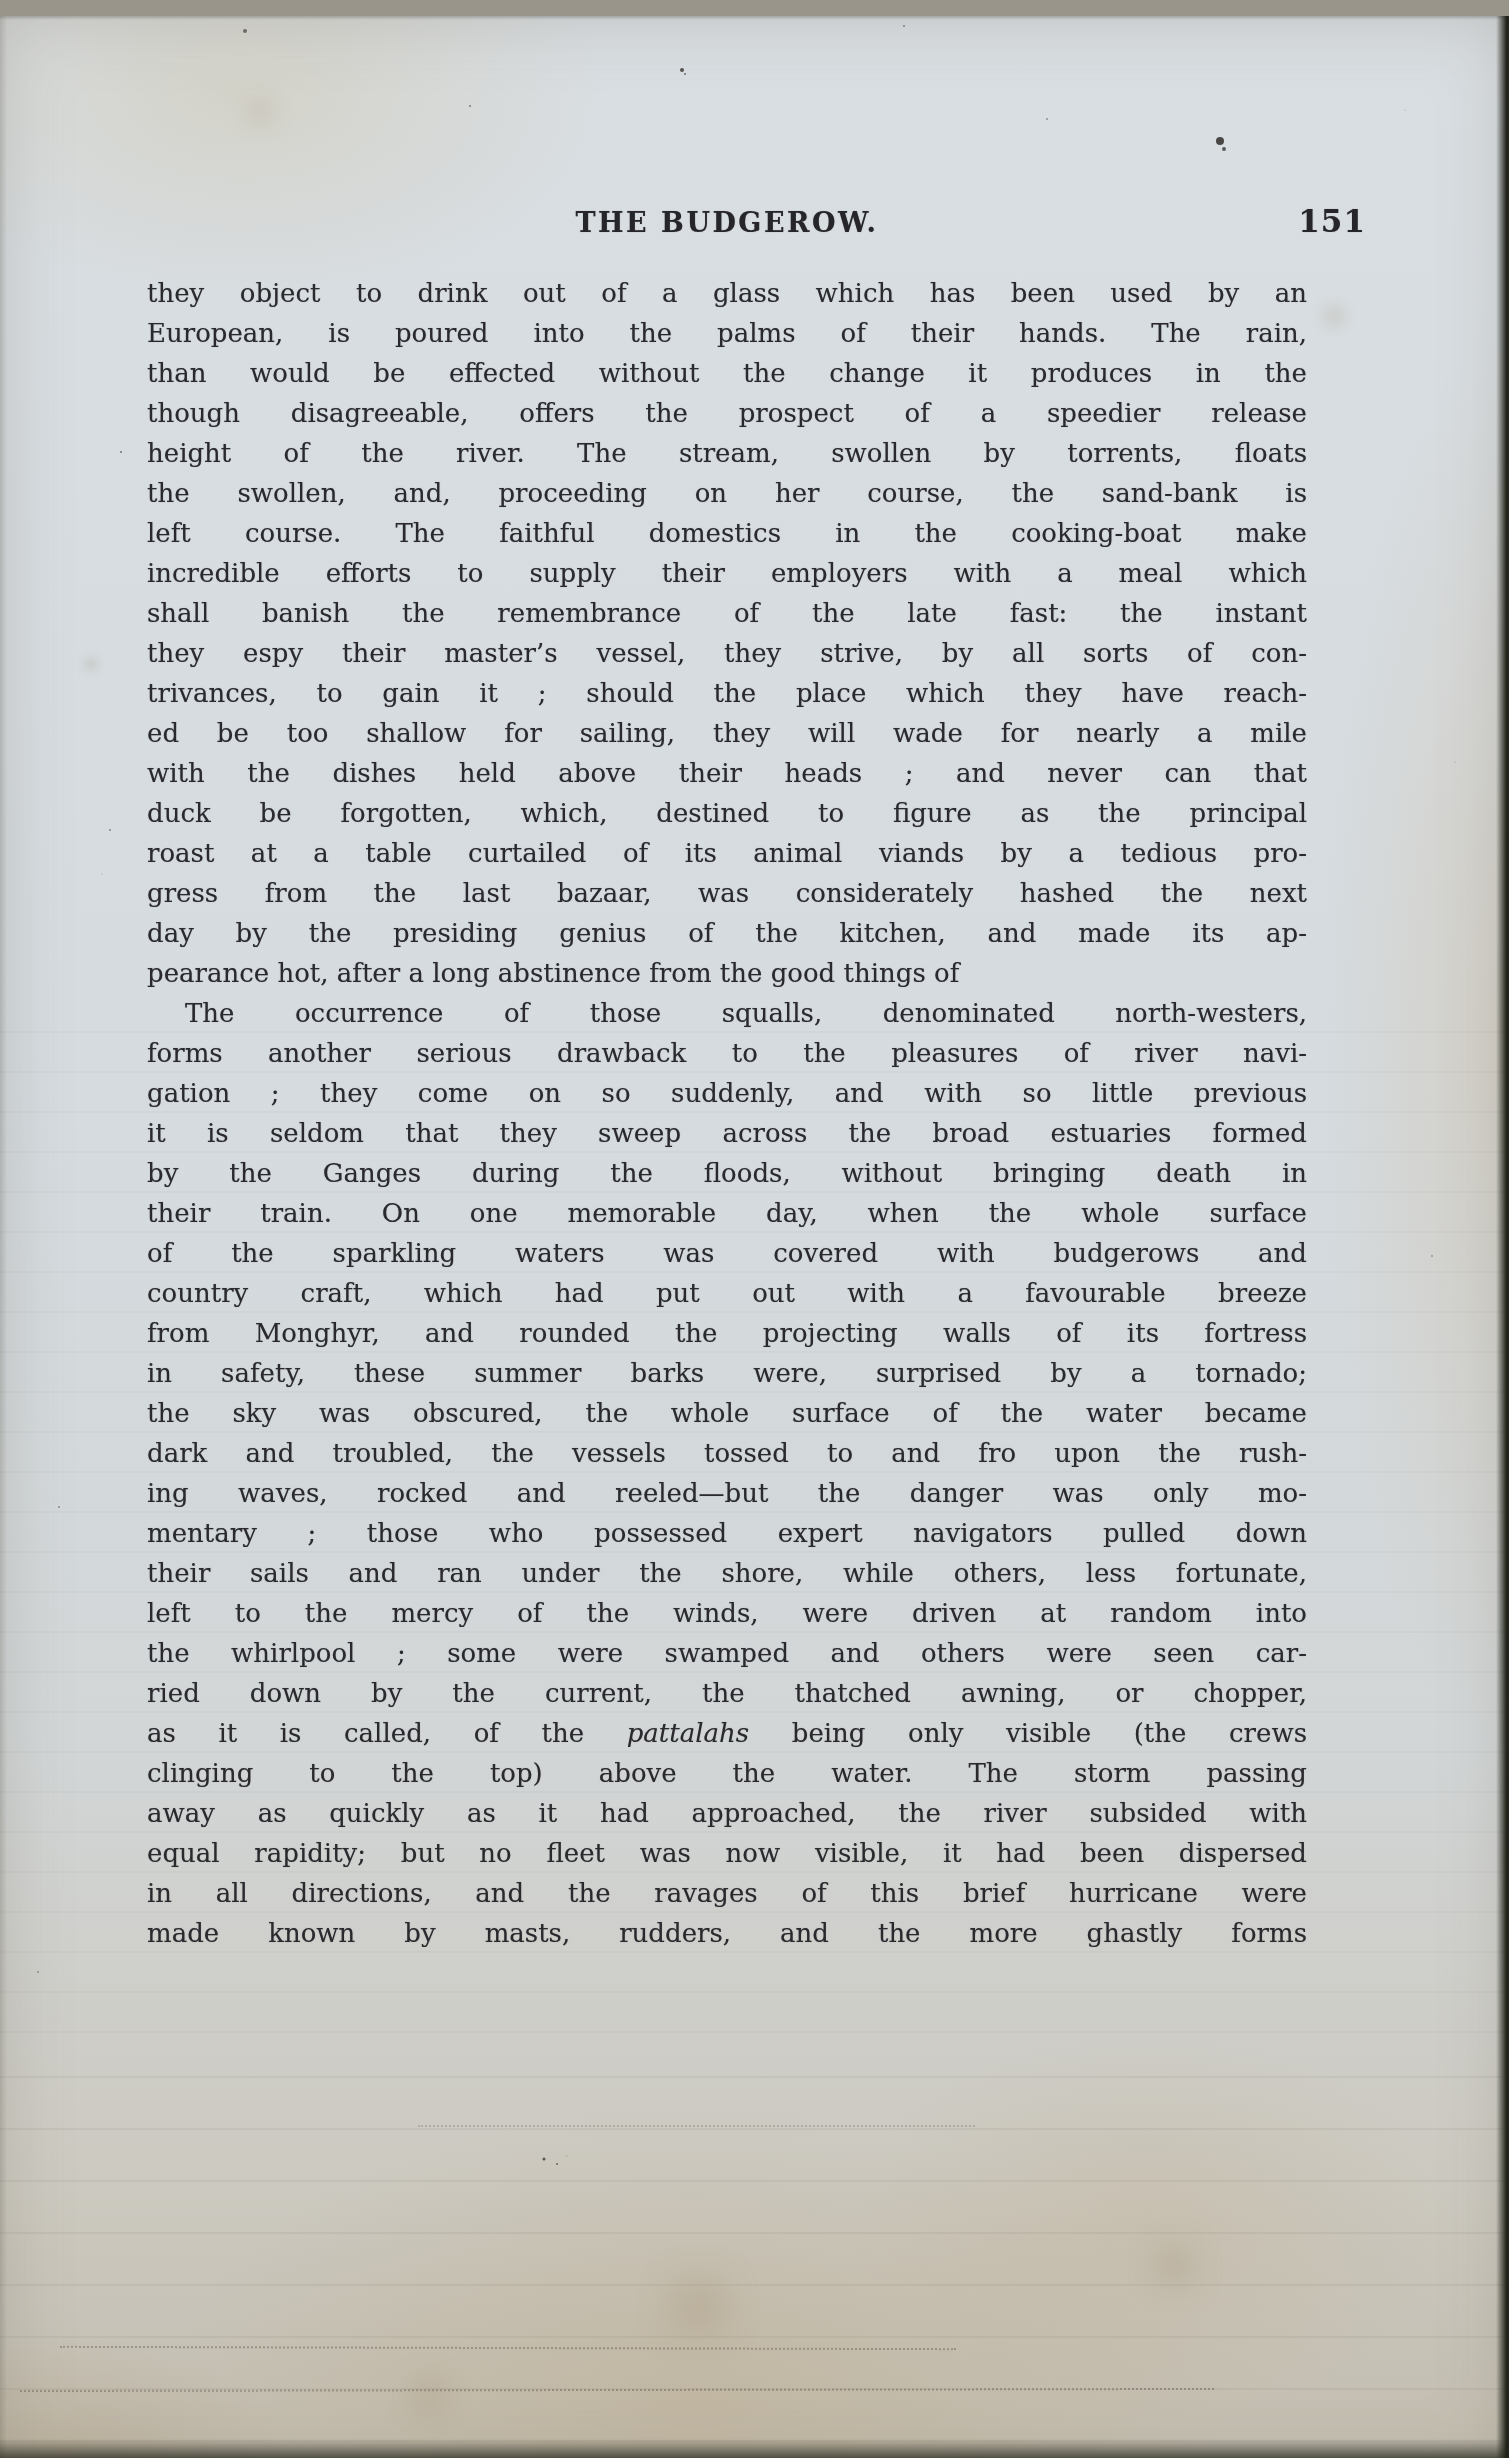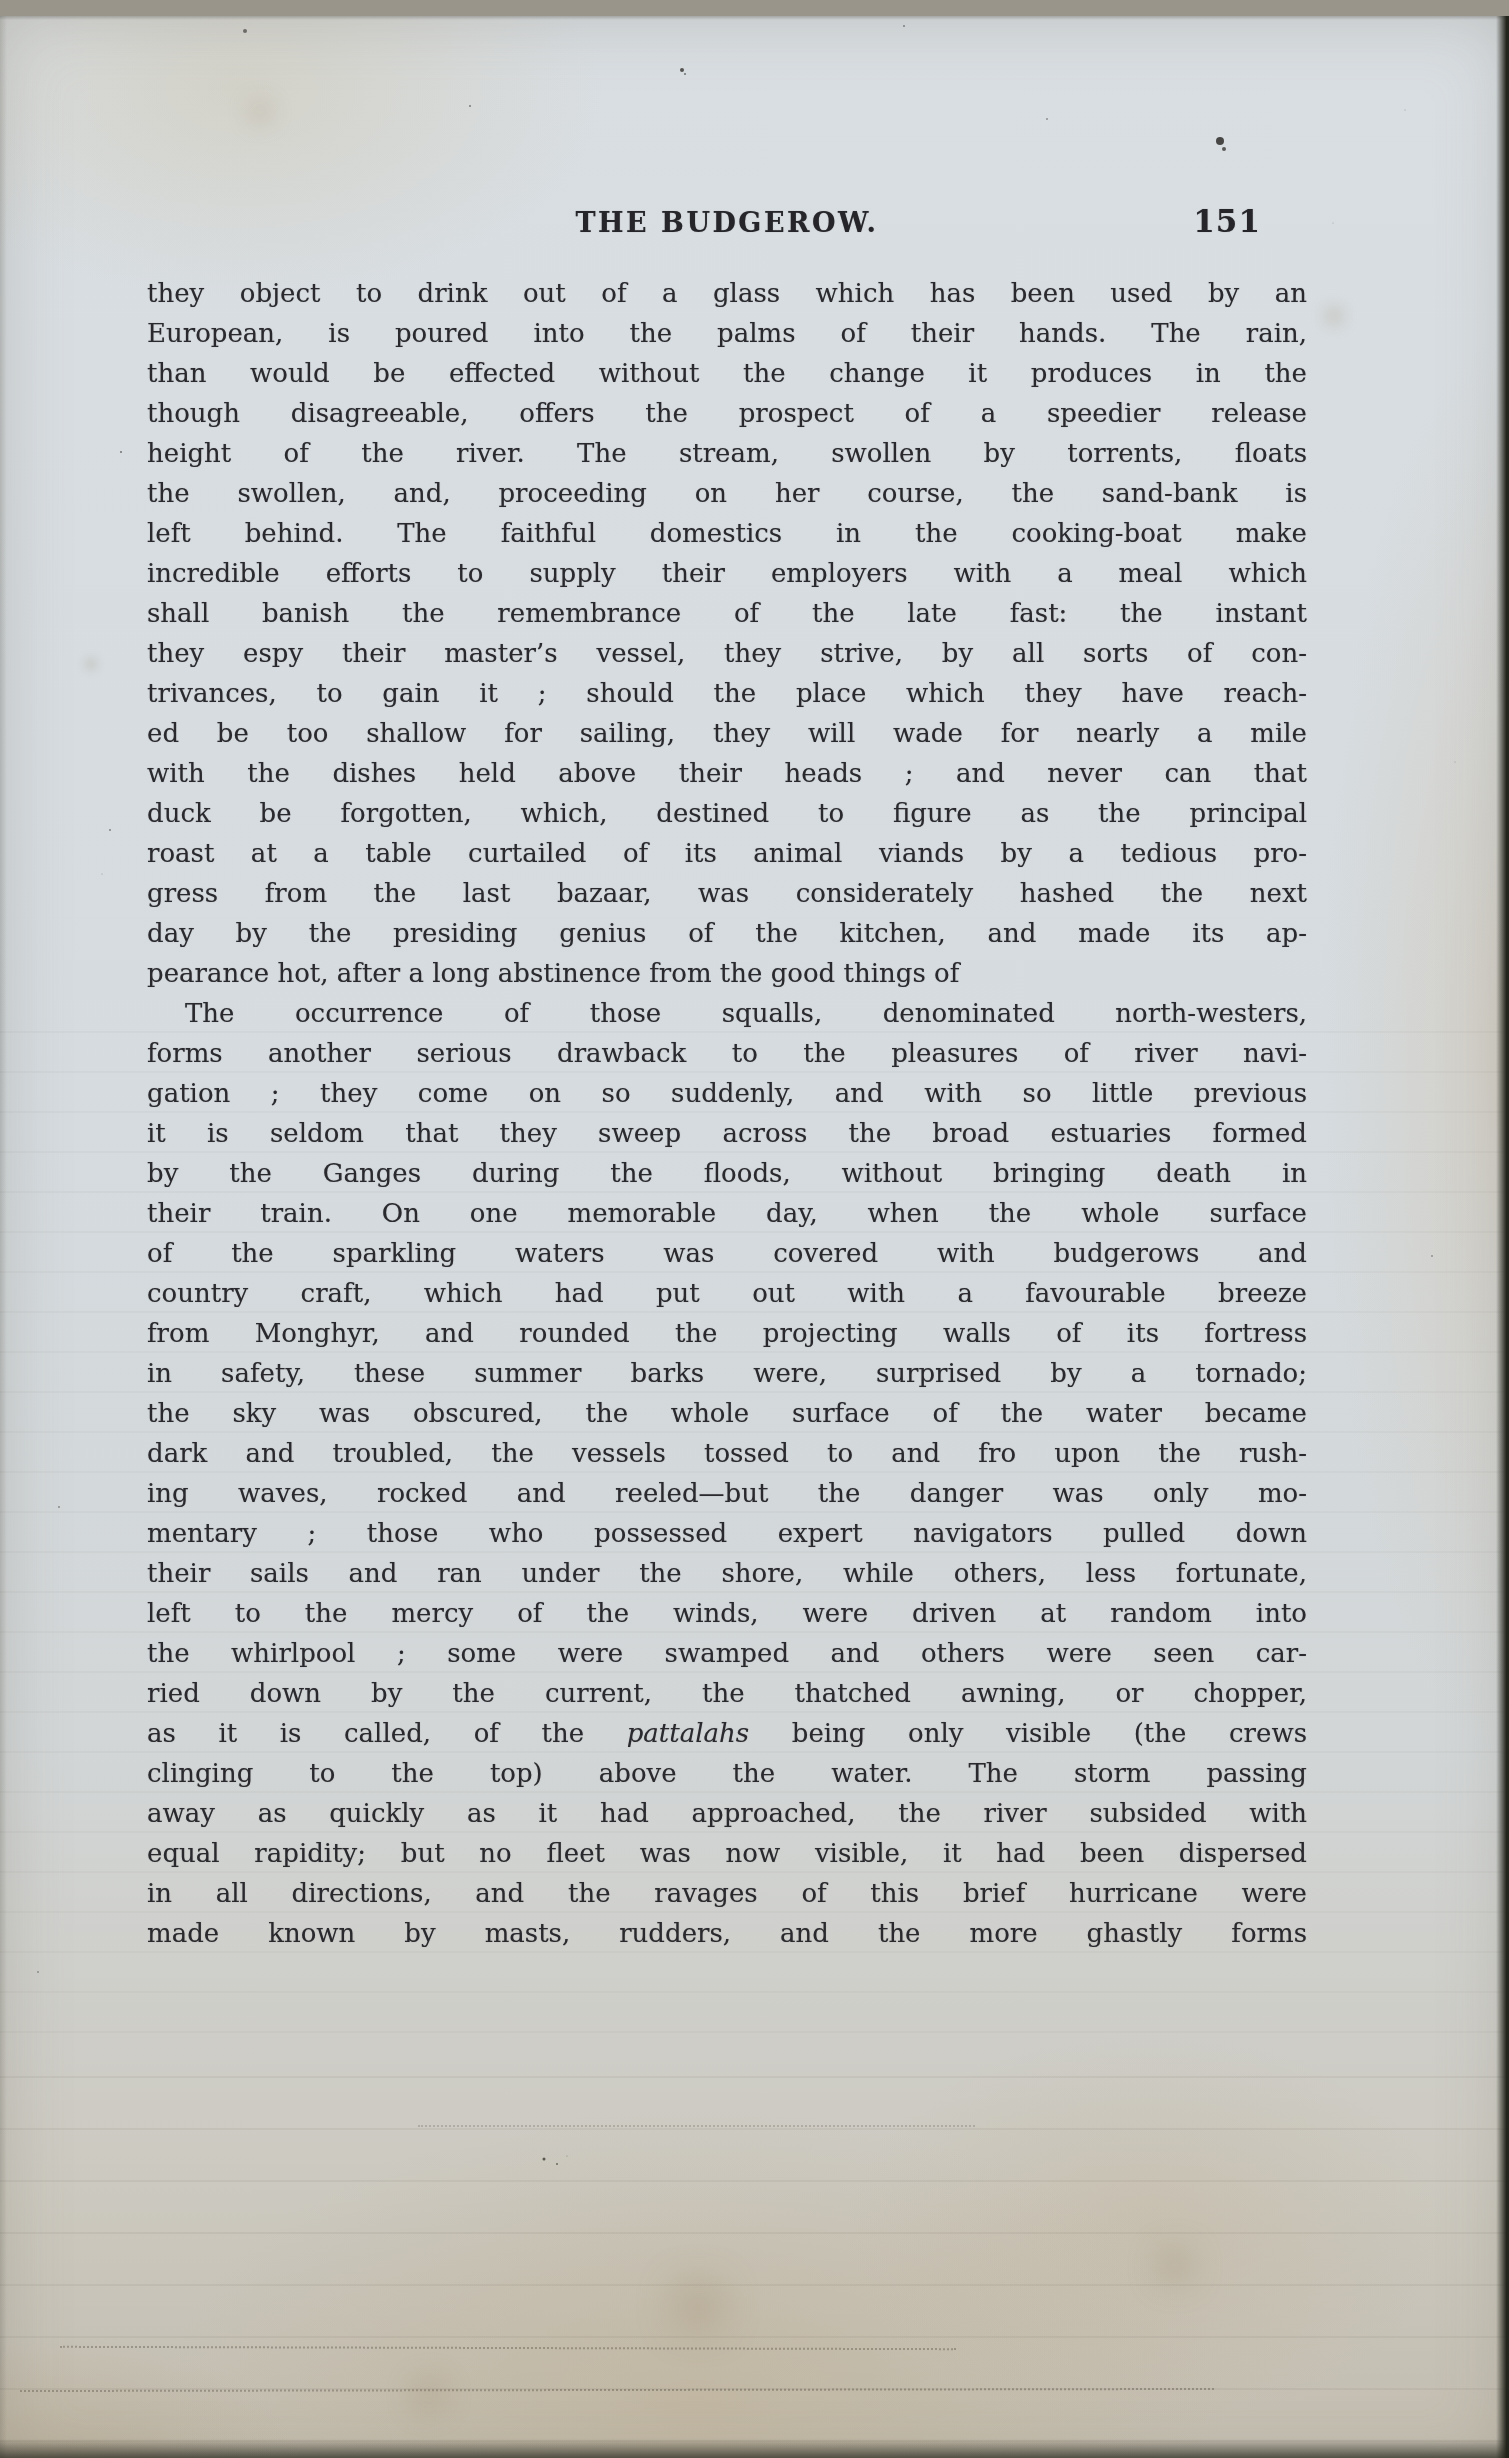--- a/index.html
+++ b/index.html
@@ -20,21 +20,21 @@
     box-shadow: inset 0 0 70px rgba(118,112,96,0.28);
   }
   
   .running-header {
     position: absolute; top: 191px; left: 147px; width: 1160px;
     text-align: center; font-weight: bold; font-size: 27px;
     letter-spacing: 2.5px; color: #26262a;
     text-shadow: 0 0 1px rgba(40,40,44,0.4);
   }
   .page-number {
-    position: absolute; top: 187px; left: 1102px; width: 159px;
+    position: absolute; top: 187px; left: 1207px; width: 159px;
     text-align: right; font-weight: bold; font-size: 31px;
     letter-spacing: 1px; color: #26262a;
     text-shadow: 0 0 1px rgba(40,40,44,0.4);
   }
   .text-block {
     position: absolute; top: 257px; left: 147px; width: 1160px;
     font-size: 26px; line-height: 40px; color: #2a2a2e;
     text-shadow: 0 0 1px rgba(42,42,46,0.35);
   }
   .para { margin: 0; }
@@ -129,21 +129,21 @@
   <div class="page-number">151</div>
 
   <div class="text-block">
     <div class="para align-last-left">
         <div class="line">they object to drink out of a glass which has been used by an</div>
         <div class="line">European, is poured into the palms of their hands.  The rain,</div>
         <div class="line">than would be effected without the change it produces in the</div>
         <div class="line">though disagreeable, offers the prospect of a speedier release</div>
         <div class="line">height of the river.  The stream, swollen by torrents, floats</div>
         <div class="line">the swollen, and, proceeding on her course, the sand-bank is</div>
-        <div class="line">left behind.  The faithful domestics in the cooking-boat make</div>
+        <div class="line">left course.  The faithful domestics in the cooking-boat make</div>
         <div class="line">incredible efforts to supply their employers with a meal which</div>
         <div class="line">shall banish the remembrance of the late fast: the instant</div>
         <div class="line">they espy their master’s vessel, they strive, by all sorts of con-</div>
         <div class="line">trivances, to gain it ; should the place which they have reach-</div>
         <div class="line">ed be too shallow for sailing, they will wade for nearly a mile</div>
         <div class="line">with the dishes held above their heads ; and never can that</div>
         <div class="line">duck be forgotten, which, destined to figure as the principal</div>
         <div class="line">roast at a table curtailed of its animal viands by a tedious pro-</div>
         <div class="line">gress from the last bazaar, was considerately hashed the next</div>
         <div class="line">day by the presiding genius of the kitchen, and made its ap-</div>

